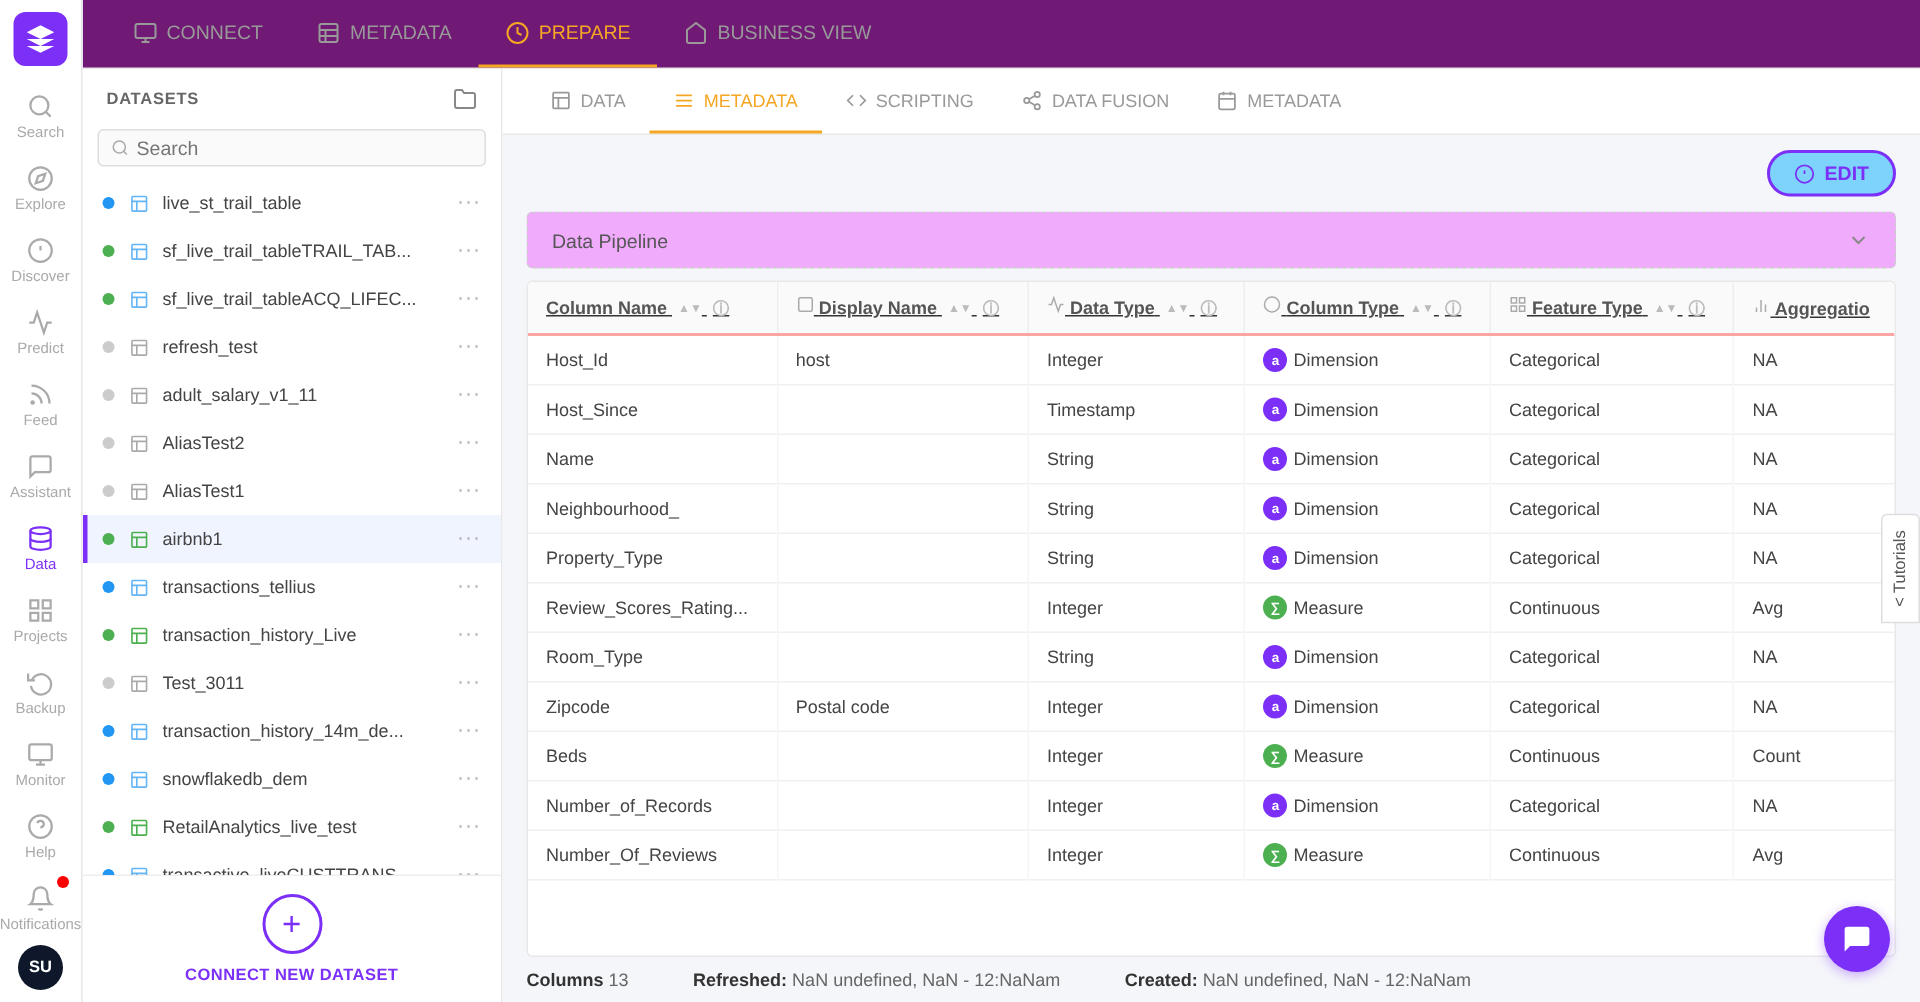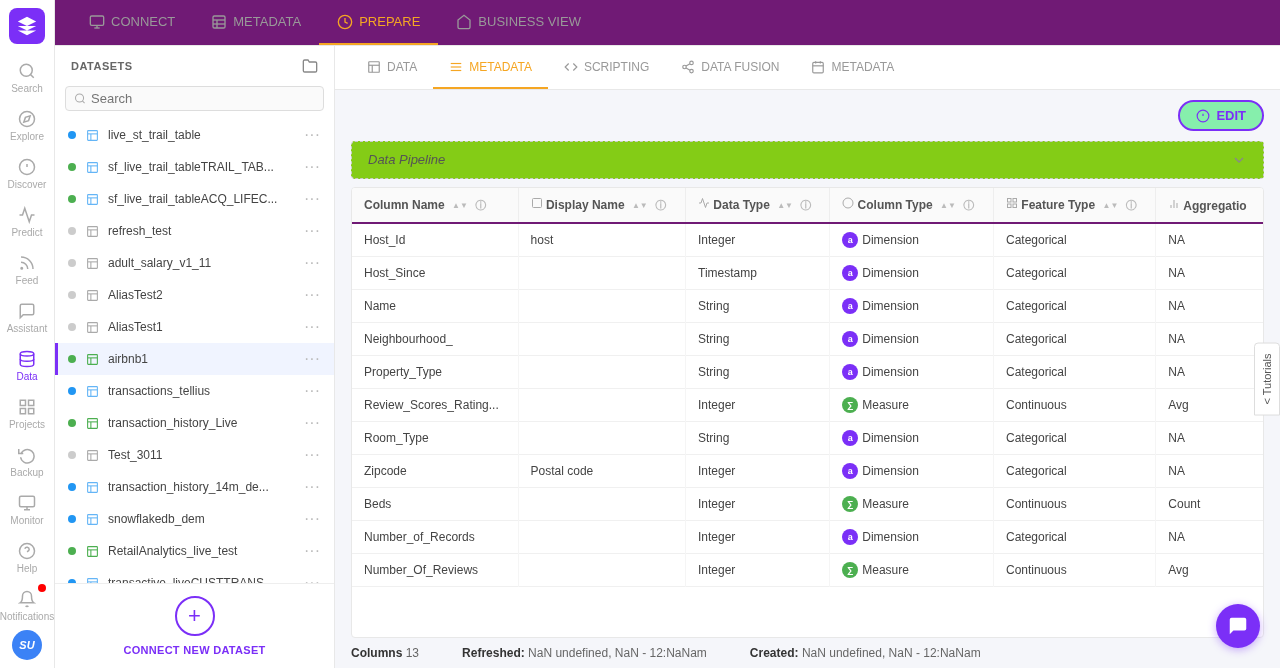--- a/index.html
+++ b/index.html
@@ -36,26 +36,25 @@
       cursor: pointer;
       color: #aaa;
       font-size: 10px;
       gap: 3px;
     }
     .sidebar-nav-item.active { color: #7b2ff7; }
     .sidebar-nav-item svg { width: 18px; height: 18px; }
     .sidebar-spacer { flex: 1; }
     .sidebar-avatar {
       width: 30px; height: 30px;
-      background: #3b82f6;
+      background: #0f172a;
       border-radius: 50%;
       display: flex; align-items: center; justify-content: center;
       color: white; font-size: 11px; font-weight: bold;
       margin-bottom: 8px;
-      font-style: italic;
     }
 
     
     .main-content {
       flex: 1;
       display: flex;
       flex-direction: column;
       overflow: hidden;
     }
 
@@ -240,58 +239,58 @@
       justify-content: flex-end;
       padding: 10px 16px;
     }
     .edit-btn {
       display: flex;
       align-items: center;
       gap: 6px;
       border: 2px solid #7b2ff7;
       border-radius: 20px;
       padding: 6px 16px;
-      background: #86efac;
+      background: #7dd3fc;
       color: #7b2ff7;
       font-size: 13px;
       font-weight: 600;
       cursor: pointer;
     }
 
     
     .pipeline-section {
       margin: 0 16px 8px;
-      background: #84cc16;
+      background: #f0abfc;
       border: 1px dashed #ccc;
       border-radius: 4px;
       padding: 10px 16px;
       display: flex;
-      align-items: flex-start;
+      align-items: center;
       justify-content: space-between;
       font-size: 13px;
       color: #555;
-      font-style: italic;
     }
 
     
     .table-wrap {
       margin: 0 16px;
       flex: 1;
       overflow: auto;
       background: #fff;
       border: 1px solid #e8e8e8;
       border-radius: 4px;
     }
     table {
       width: 100%;
       border-collapse: collapse;
     }
     thead tr {
       background: #fafafa;
-      border-bottom: 2px solid #701a75;
+      border-bottom: 2px solid #fca5a5;
+      text-decoration: underline;
     }
     th {
       padding: 9px 12px;
       font-size: 12px;
       font-weight: 600;
       color: #555;
       text-align: left;
       white-space: nowrap;
       border-right: 1px solid #eee;
     }

